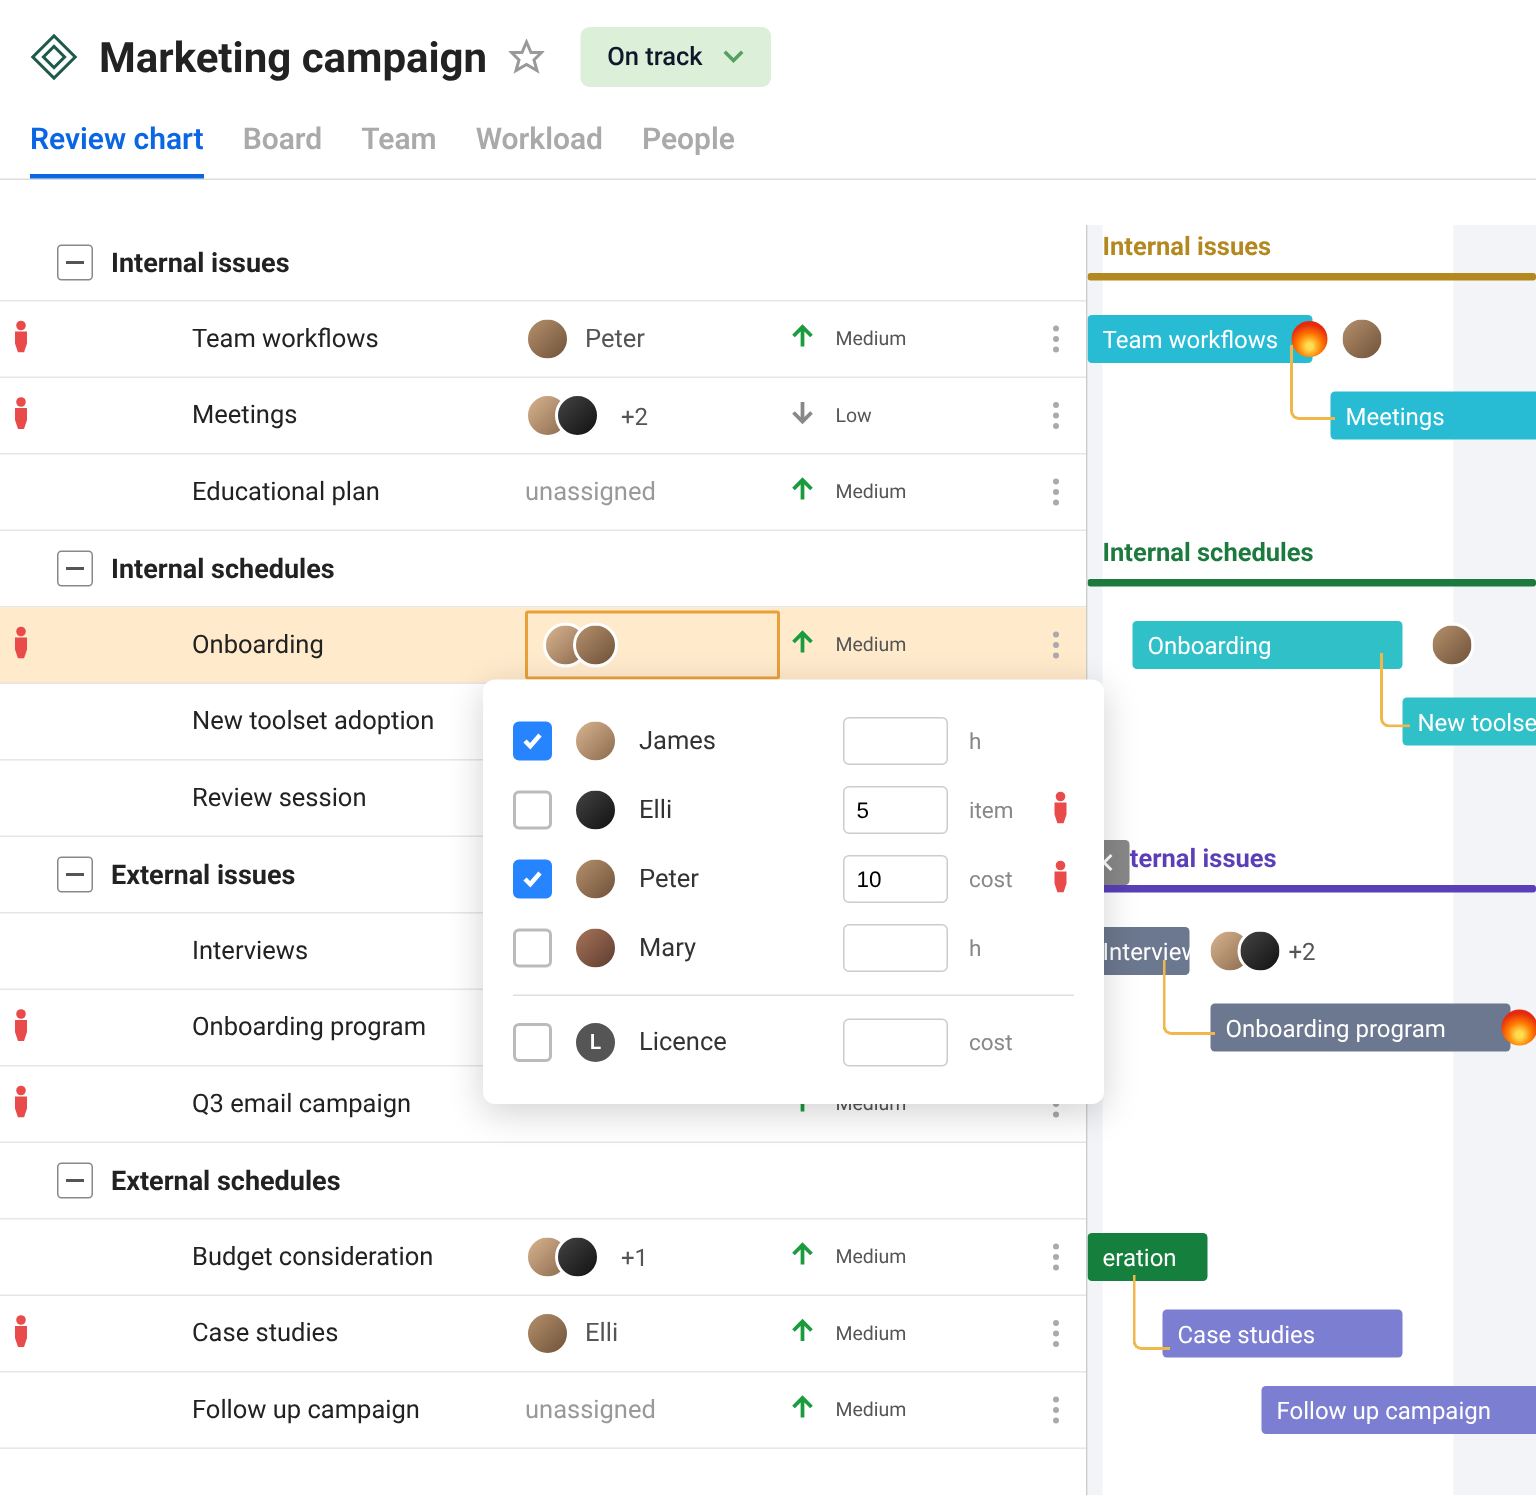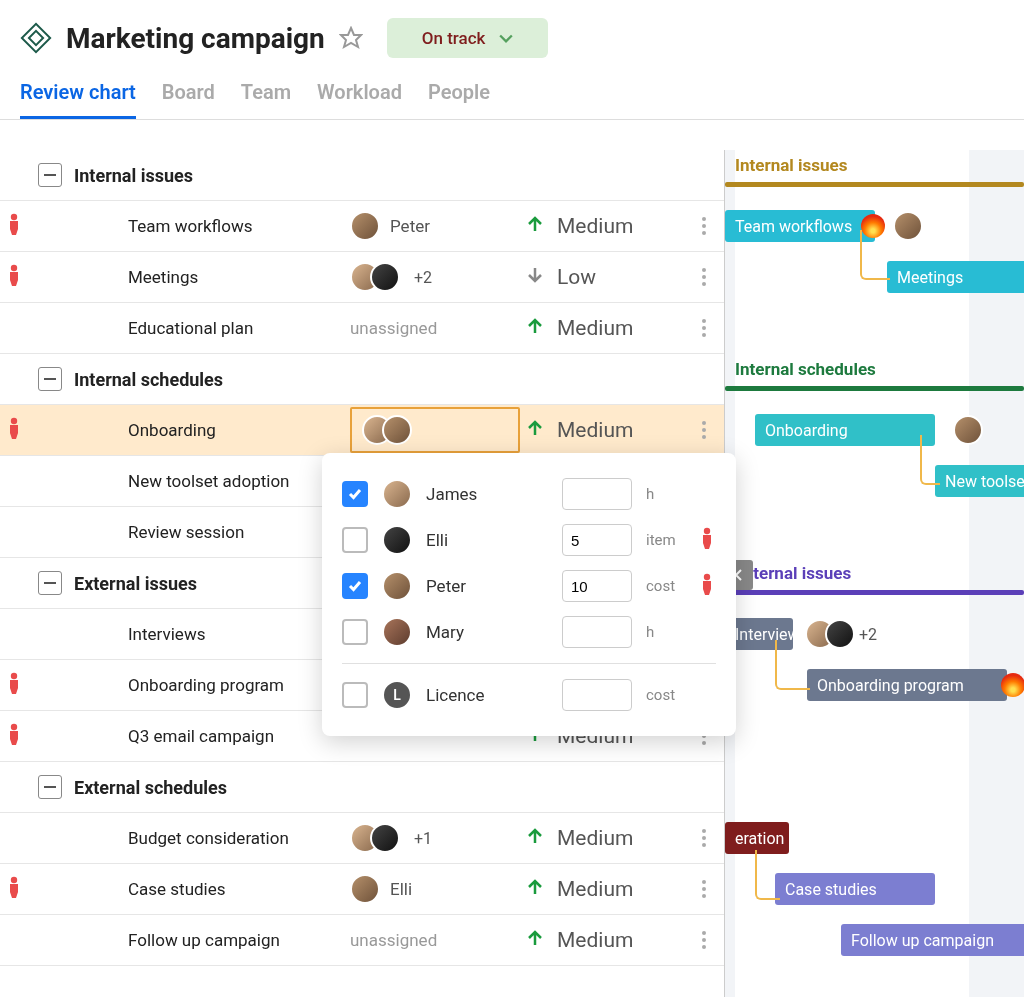--- a/index.html
+++ b/index.html
@@ -2,21 +2,21 @@
 <html><head>
 <meta charset="utf-8">
 <style>
 * { box-sizing: border-box; margin: 0; padding: 0; }
 body { font-family: -apple-system, BlinkMacSystemFont, "Segoe UI", Roboto, sans-serif; font-size: 15px; color: #333; background: #fff; width: 1024px; height: 997px; overflow: hidden; position: relative; }
 
 .header { display: flex; align-items: center; padding: 18px 20px 0 20px; gap: 14px; }
 .logo { width: 32px; height: 32px; position: relative; }
 .title { font-size: 28px; font-weight: 700; color: #222; }
 .star { width: 24px; height: 24px; color: #999; cursor: pointer; }
-.status-pill { display: flex; align-items: center; gap: 14px; background: #dcefd9; color: #7f1d1d; padding: 10px 35px; border-radius: 6px; font-size: 17px; font-weight: 500; cursor: pointer; margin-left: 10px;}
+.status-pill { display: flex; align-items: center; gap: 14px; background: #dcefd9; color: #0f172a; padding: 10px 18px; border-radius: 6px; font-size: 17px; font-weight: 500; cursor: pointer; margin-left: 10px;}
 .chevron { color: #55a05e; }
 
 .tabs { display: flex; gap: 26px; padding: 22px 20px 0 20px; border-bottom: 1px solid #ddd; }
 .tab { font-size: 20px; font-weight: 600; color: #aaa; padding-bottom: 12px; cursor: pointer; border-bottom: 3px solid transparent; }
 .tab.active { color: #0b66e4; border-bottom-color: #0b66e4; }
 
 .main { display: flex; position: absolute; top: 150px; left: 0; right: 0; bottom: 0; }
 .grid-pane { width: 725px; border-right: 1px solid #ccc; overflow: hidden; background: #fff; }
 .gantt-pane { flex: 1; overflow: hidden; position: relative; }
 
@@ -29,21 +29,21 @@
 .toggle-minus { width: 12px; height: 2px; background: #555; }
 .task-name { font-size: 18px; font-weight: 700; color: #222; }
 .task-name.sub { font-weight: 400; padding-left: 100px; font-size: 17px;}
 .assignee-col { position: absolute; left: 350px; display: flex; align-items: center; gap: 10px; font-size: 17px; color: #555;}
 .assignee-col.boxed { border: 2px solid #e8a13a; border-radius: 2px; padding: 6px 10px; min-width: 170px; height: 46px;}
 .avatar { width: 30px; height: 30px; border-radius: 50%; background: #888; border: 2px solid #fff; }
 .avatar-stack { display: flex; }
 .avatar-stack .avatar { margin-left: -10px; }
 .avatar-stack .avatar:first-child { margin-left: 0; }
 .unassigned { color: #999; font-size: 17px;}
-.priority-col { position: absolute; left: 525px; display: flex; align-items: center; gap: 12px; font-size: 21px; color: #555;}
+.priority-col { position: absolute; left: 525px; display: flex; align-items: center; gap: 12px; font-size: 13px; color: #555;}
 .arrow-up { color: #1a9b3d; }
 .arrow-down { color: #888; }
 .more-col { position: absolute; right: 10px; color: #999; cursor: pointer; width: 20px; text-align: center;}
 .more-dots { display: flex; flex-direction: column; gap: 3px; align-items: center;}
 .more-dots span { width: 4px; height: 4px; border-radius: 50%; background: #aaa; }
 
 .popup { position: absolute; top: 453px; left: 278px; width: 414px; background: #fff; border-radius: 8px; box-shadow: 0 6px 24px rgba(0,0,0,0.18); padding: 18px 20px; z-index: 100; margin-left: 44px;}
 .popup-row { display: flex; align-items: center; height: 46px; gap: 14px;}
 .popup-divider { height: 1px; background: #e0e0e0; margin: 8px 0;}
 .check { width: 26px; height: 26px; border: 2px solid #bbb; border-radius: 4px; display: flex; align-items: center; justify-content: center; cursor: pointer; flex-shrink: 0;}
@@ -434,21 +434,21 @@
       <div class="gantt-row" style="top: 561px; height: 51px;"></div>
       <div class="gantt-row" style="top: 612px; height: 51px;"></div>
       <div class="gantt-row" style="top: 663px; height: 51px;"></div>
       <div class="gantt-row" style="top: 714px; height: 51px;">
         <div class="bar" style="left:50px;width:160px;top:9px;background:#7c7ed1">Case studies</div>
       </div>
       <div class="gantt-row" style="top: 765px; height: 51px;">
         <div class="bar" style="left:116px;width:200px;top:9px;background:#7c7ed1">Follow up campaign</div>
       </div>
       <div class="gantt-row" style="top: 663px;">
-        <div class="bar" style="left:0;width:64px;top:9px;background:#7f1d1d">eration</div>
+        <div class="bar" style="left:0;width:80px;top:9px;background:#15803d">eration</div>
       </div>
       <div class="conn" style="left: 135px; top: 80px; height: 50px; width: 30px;"></div>
       <div class="conn" style="left: 195px; top: 285px; height: 50px; width: 20px;"></div>
       <div class="conn" style="left: 50px; top: 490px; height: 50px; width: 35px;"></div>
       <div class="conn" style="left: 30px; top: 700px; height: 50px; width: 25px;"></div>
     </div>
 </div>
 
 <div class="popup" id="popup">
     <div class="popup-row">

